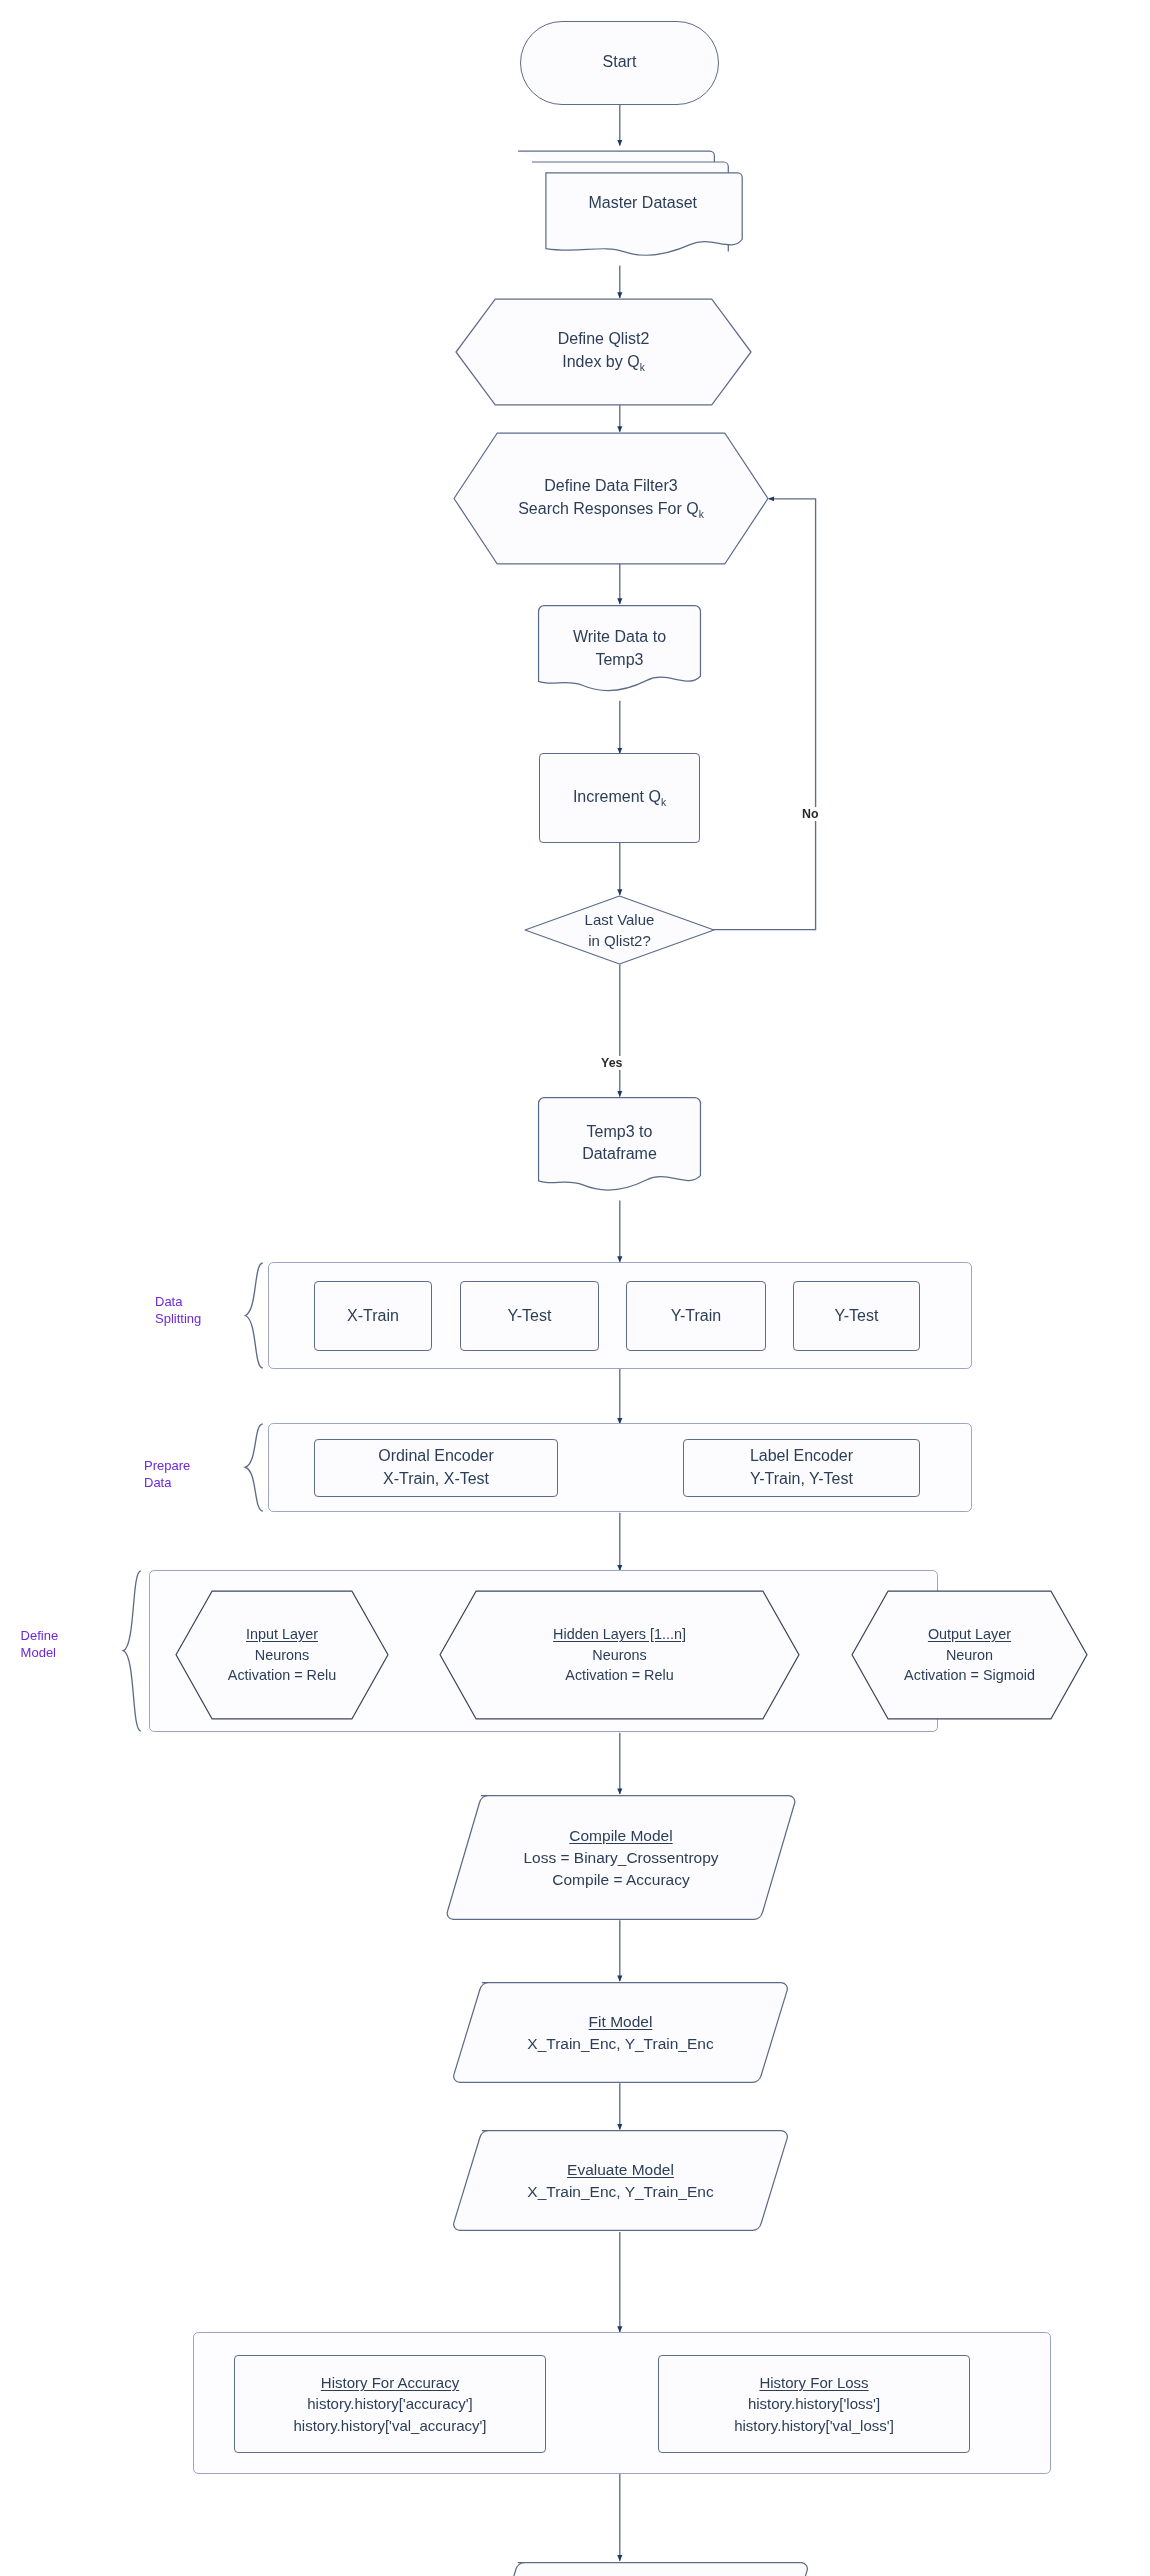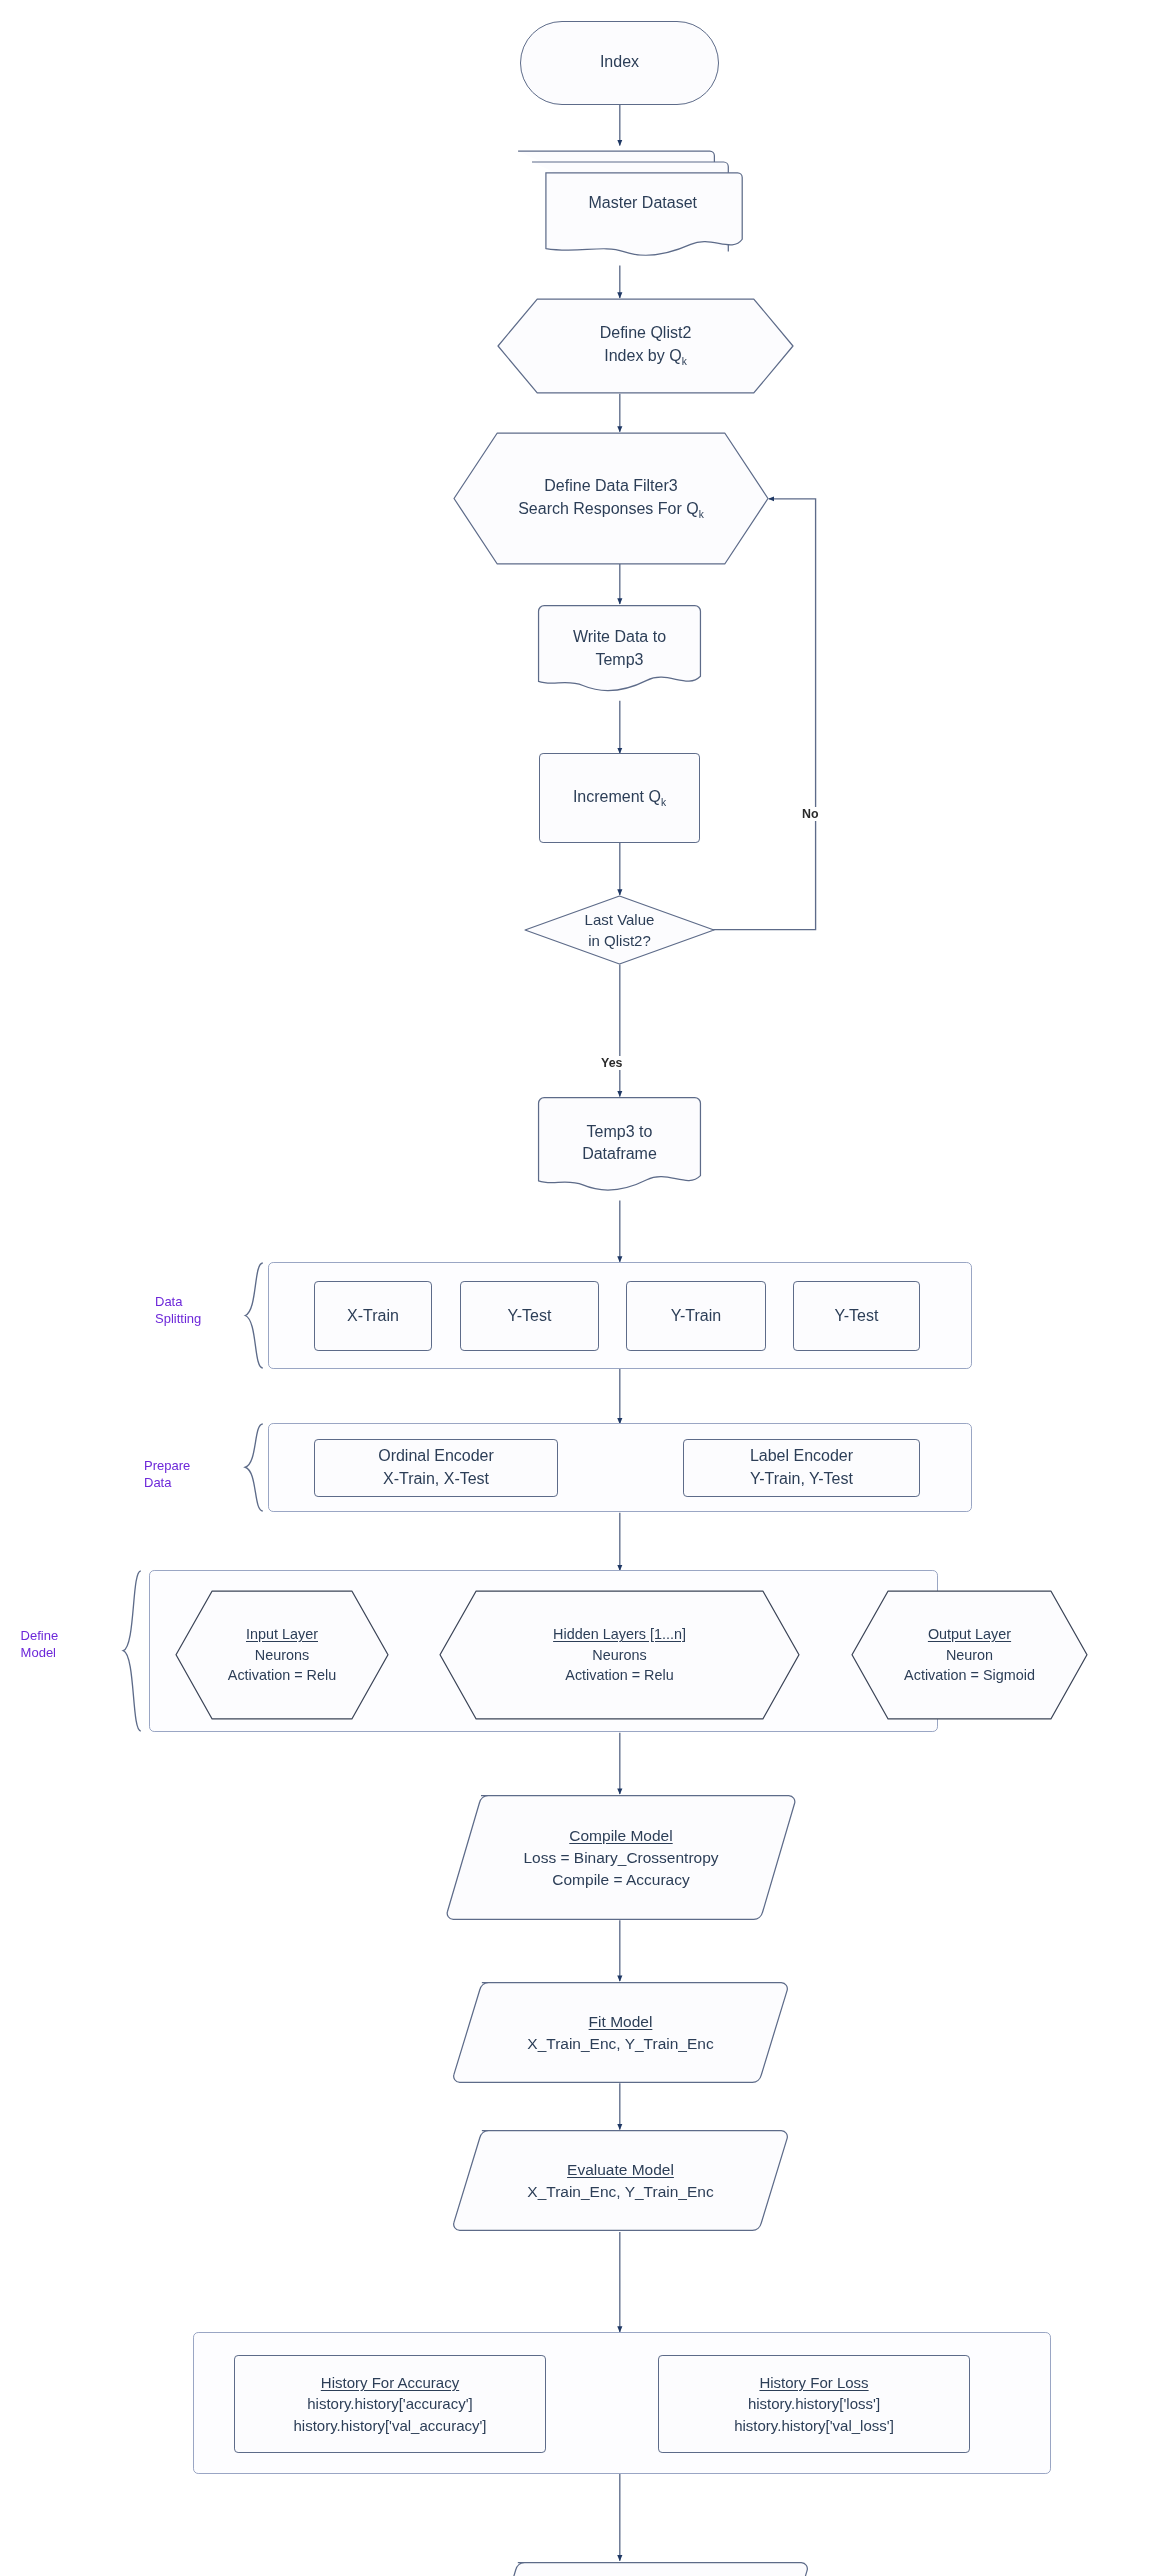--- a/index.html
+++ b/index.html
@@ -188,37 +188,37 @@
       <line x1="1083" y1="2872" x2="1325" y2="2872"></line>
 
       <line x1="755" y1="3213" x2="853" y2="3213"></line>
       <line x1="1553" y1="3213" x2="1651" y2="3213"></line>
 
       <line x1="1060" y1="4667" x2="1348" y2="4667"></line>
     </g>
   </svg>
 
   <div class="node terminator" style="left:520px; top:20.6px; width:199px; height:84px;">
-    <span class="txt">Index</span>
+    <span class="txt">Start</span>
   </div>
 
   <div class="node multidocwrap" style="left:515px; top:145px; width:237px; height:120px;">
     <svg viewBox="0 0 460 233" preserveAspectRatio="none">
       <path d="M6,12 h372 a9,9 0 0 1 9,9 v165" fill="#fcfcfe" stroke="#5d6b89" stroke-width="2.4"></path>
       <path d="M33,33 h372 a9,9 0 0 1 9,9 v165" fill="#fcfcfe" stroke="#5d6b89" stroke-width="2.4"></path>
       <path d="M60,54 h372 a9,9 0 0 1 9,9 v120
                c-20,28 -60,-8 -100,10
                c-45,20 -90,28 -130,14
                c-40,-14 -90,4 -151,-6
                z" fill="#fcfcfe" stroke="#5d6b89" stroke-width="2.4"></path>
     </svg>
     <span class="txt" style="margin-left:18.5px; margin-top:-3.1px;">Master Dataset</span>
   </div>
 
-  <div class="node hexwrap" style="left:497px; top:298px; width:297px; height:96px;">
+  <div class="node hexwrap" style="left:455px; top:298px; width:297px; height:108px;">
     <svg viewBox="0 0 576 186" preserveAspectRatio="none">
       <path d="M78,2 H498 L574,93 L498,184 H78 L2,93 Z" fill="#fcfcfe" stroke="#5d6b89" stroke-width="2.4" stroke-linejoin="round"></path>
     </svg>
     <div class="txt">
       <div>Define Qlist2</div>
       <div><span>Index by Q</span><sub>k</sub></div>
     </div>
   </div>
 
   <div class="node hexwrap" style="left:453px; top:432px; width:316px; height:133px;">

